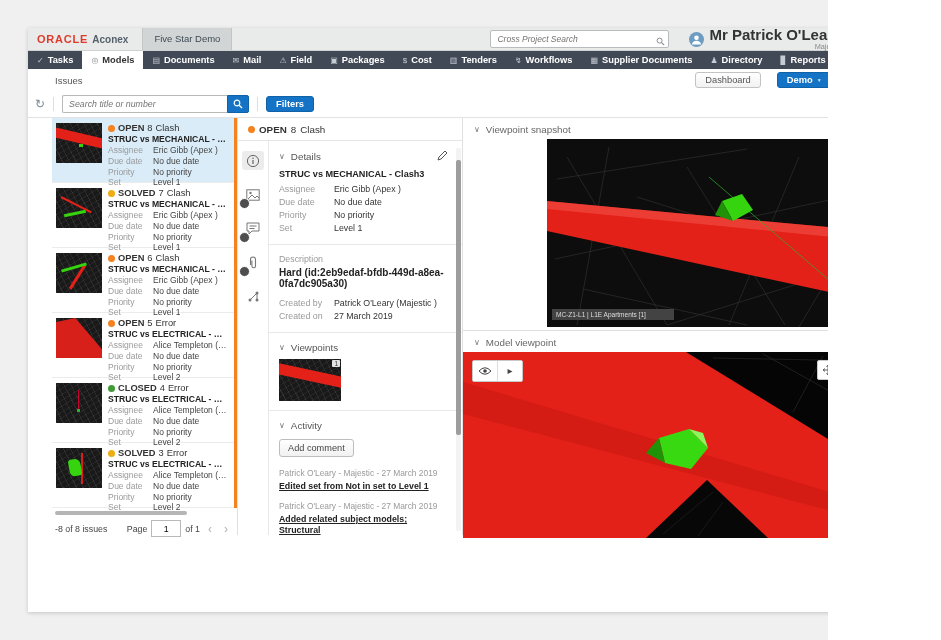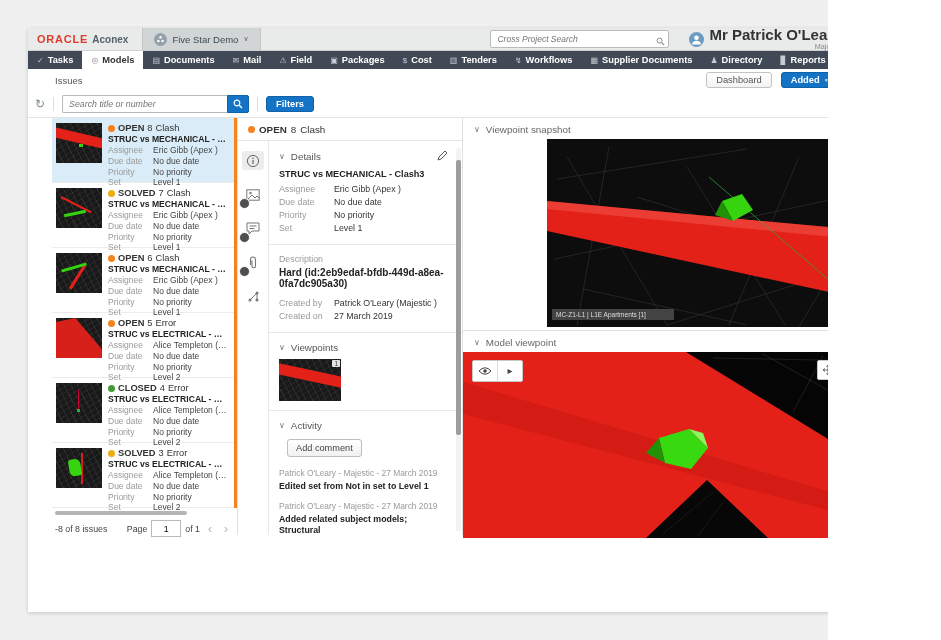--- a/index.html
+++ b/index.html
@@ -7,21 +7,21 @@
          font-family:"Liberation Sans",sans-serif;-webkit-font-smoothing:antialiased;}
   .app{position:absolute;left:28px;top:28px;width:885px;height:584px;background:#fff;
        box-shadow:0 1px 4px rgba(0,0,0,.18);display:flex;flex-direction:column;}
 
   
   .topbar{height:22px;background:#e9eaea;border-bottom:1px solid #cfd1d2;display:flex;align-items:stretch;flex:none;}
   .logo{display:flex;align-items:center;padding:0 14px 0 9px;}
   .logo-oracle{color:#df3b2c;font-weight:bold;font-size:11px;letter-spacing:.8px;}
   .logo-prod{color:#55616b;font-weight:bold;font-size:10px;margin-left:4px;}
   .proj-tab{display:flex;align-items:center;gap:5px;padding:0 11px;background:#d2d5d6;
-            border-left:1px solid #c2c5c6;border-right:1px solid #c2c5c6;cursor:pointer;}
+            border-left:1px solid #c2c5c6;border-right:1px solid #c2c5c6;cursor:pointer;flex-direction:column;}
   .proj-name{font-size:9.5px;color:#3d4a52;}
   .proj-chev{font-size:7px;color:#5a656d;}
   .top-spacer{flex:1;}
   .cross-search{display:flex;align-items:center;margin-right:10px;position:relative;}
   .cross-search input{width:168px;height:14px;border:1px solid #b9bcbe;border-radius:2px;font-size:8.5px;
         font-style:italic;padding:1px 3px 1px 6px;color:#444;font-family:"Liberation Sans",sans-serif;}
   .cross-search .mag{position:absolute;right:4px;top:4px;}
   .user{display:flex;align-items:center;gap:5px;padding:0 10px;cursor:pointer;}
   .user-names{line-height:1;text-align:right;}
   .user-name{font-size:15px;font-weight:bold;color:#333;}
@@ -34,21 +34,21 @@
   .nav{height:18px;background:#414956;display:flex;align-items:stretch;flex:none;}
   .nav-item{display:flex;align-items:center;gap:4px;padding:0 9px;color:#fff;font-size:9.3px;
             font-weight:bold;cursor:pointer;white-space:nowrap;}
   .nav-ic{font-size:8px;color:#c6ccd3;font-weight:normal;}
   .nav-item.active{background:#fff;color:#333;}
   .nav-item.active .nav-ic{color:#8a8a8a;}
 
   
   .pagehead{height:22px;display:flex;align-items:center;padding:0 7px;flex:none;}
   .pg-title{font-size:9.5px;color:#555;padding-left:20px;}
-  .pg-right{margin-left:auto;display:flex;gap:9px;align-items:flex-start;}
+  .pg-right{margin-left:auto;display:flex;gap:16px;align-items:flex-start;}
   .btn-light{background:linear-gradient(#fff,#f2f2f2);border:1px solid #c3c3c3;border-radius:3px;
              font-size:9.3px;color:#555;padding:2px 9px;cursor:pointer;}
   .btn-blue{background:#1473c4;border:1px solid #0f62a8;border-radius:3px;color:#fff;font-size:9.3px;
             font-weight:bold;padding:2px 9px;display:flex;gap:4px;align-items:center;cursor:pointer;}
   .btn-blue .caret{color:#cfe3f5;}
   .toolrow{height:26px;display:flex;align-items:center;padding:0 7px;gap:8px;border-bottom:1px solid #e3e3e3;flex:none;}
   .refresh{color:#7c8b95;font-size:12px;line-height:1;cursor:pointer;}
   .vdiv{width:1px;height:14px;background:#ddd;}
   .search-wrap{display:flex;align-items:stretch;height:18px;}
   .search-wrap input{width:152px;border:1px solid #b9b9b9;border-right:none;border-radius:2px 0 0 2px;
@@ -119,23 +119,23 @@
   .mdivider{border-top:1px solid #e8e8e8;margin:9px -14px 9px -10px;}
   .desc-label{font-size:8.8px;color:#999;margin-bottom:3px;}
   .desc-val{font-size:10px;color:#222;font-weight:bold;word-break:break-all;margin-bottom:8px;line-height:11px;}
   .vp-thumb{width:62px;height:42px;background:#191919;position:relative;overflow:hidden;cursor:pointer;
      background-image:repeating-linear-gradient(63deg,rgba(255,255,255,.08) 0 1px,transparent 1px 6px),
                       repeating-linear-gradient(-32deg,rgba(255,255,255,.05) 0 1px,transparent 1px 5px);}
   .vp-thumb::before{content:"";position:absolute;left:-12px;top:12px;width:95px;height:11px;background:#e32119;transform:rotate(12deg);}
   .vp-badge{position:absolute;top:1px;right:1px;background:rgba(255,255,255,.88);font-size:6.5px;
             padding:0 2px;border-radius:1px;color:#333;z-index:2;}
   .add-comment{background:linear-gradient(#fff,#f1f1f1);border:1px solid #bdbdbd;border-radius:3px;
-               font-size:9.2px;color:#444;padding:3px 8px;cursor:pointer;margin:2px 8px 2px;}
+               font-size:9.2px;color:#444;padding:3px 8px;cursor:pointer;margin:2px 0 2px;}
   .act-meta{font-size:8.4px;color:#9a9a9a;margin:9px 0 3px;}
-  .act-text{font-size:8.8px;color:#222;font-weight:bold;white-space:pre-line;line-height:11px;}
+  .act-text{font-size:8.8px;color:#222;font-weight:bold;white-space:pre-line;line-height:11px;text-decoration:underline;}
   .mid-scroll{position:absolute;right:1px;top:30px;bottom:4px;width:5px;background:#f3f3f3;border-radius:2px;}
   .mid-scroll .thumb-v{position:absolute;left:0;top:12px;width:5px;height:275px;background:#9d9d9d;border-radius:2px;cursor:pointer;}
 
   
   .right-col{flex:1;display:flex;flex-direction:column;min-width:0;}
   .r-head{display:flex;gap:6px;align-items:center;padding:6px 11px 4px;font-size:9.8px;color:#666;flex:none;}
   .r-sec1{border-bottom:1px solid #e0e0e0;}
   .snap-wrap{height:191px;position:relative;}
   .snap-wrap svg{position:absolute;left:84px;top:0;display:block;}
   .viewer-wrap{height:186px;position:relative;}
@@ -248,21 +248,21 @@
         <span class="nav-ic">⚙</span>
         <span>Setup</span>
       </div>
       </div>
 
   <div class="pagehead">
     <span class="pg-title">Issues</span>
     <div class="pg-right">
       <button class="btn-light">Dashboard</button>
       <button class="btn-blue">
-        <span>Added</span>
+        <span>Demo</span>
             <span class="caret">▼</span>
       </button>
       <button class="btn-blue">
         <span>Export</span>
             <span class="caret">▼</span>
       </button>
     </div>
   </div>
 
   <div class="toolrow">

